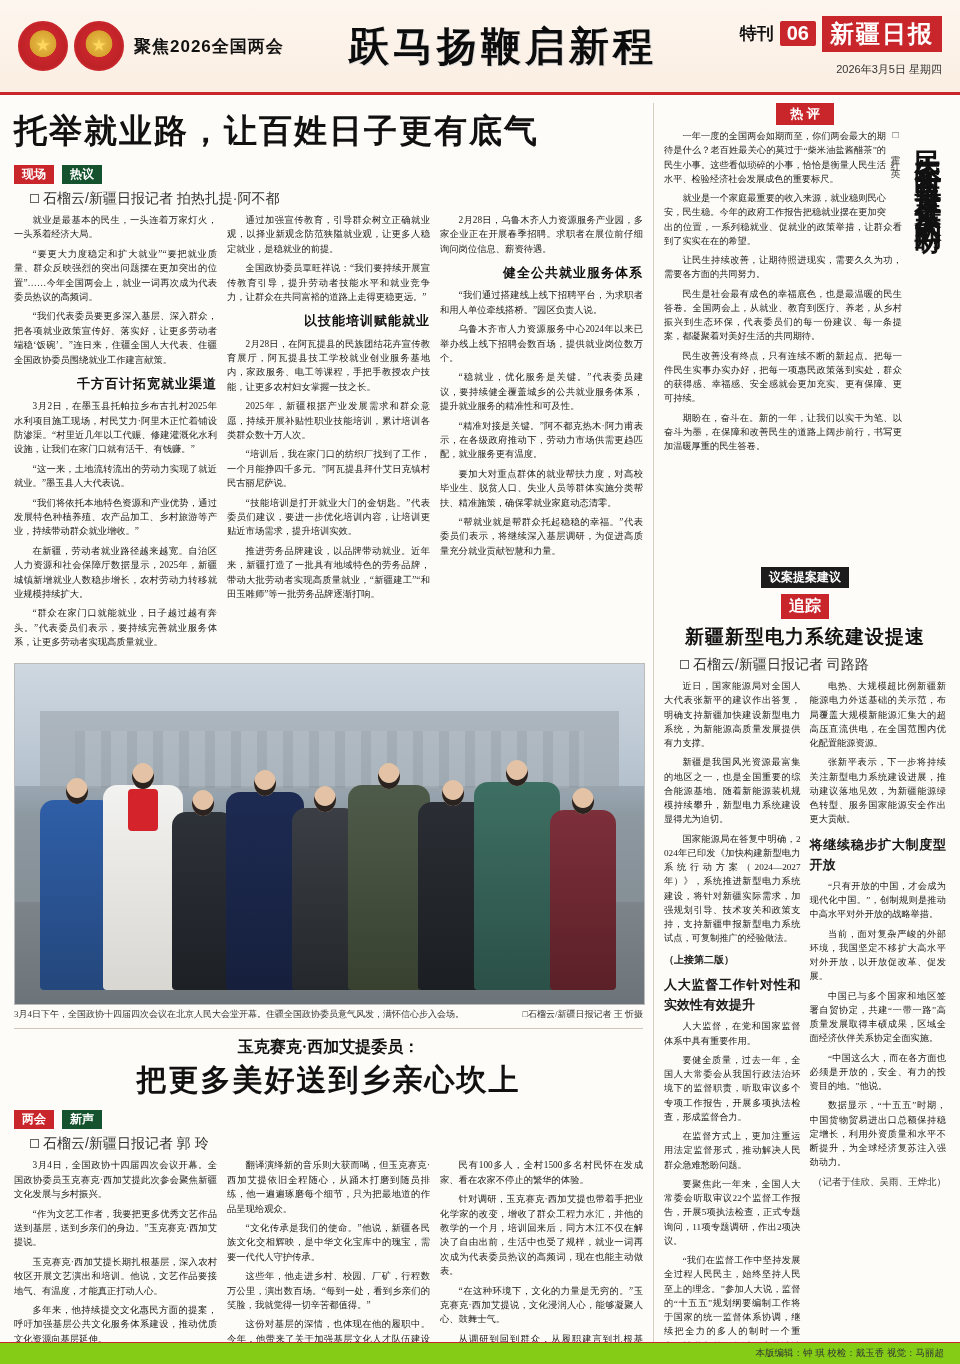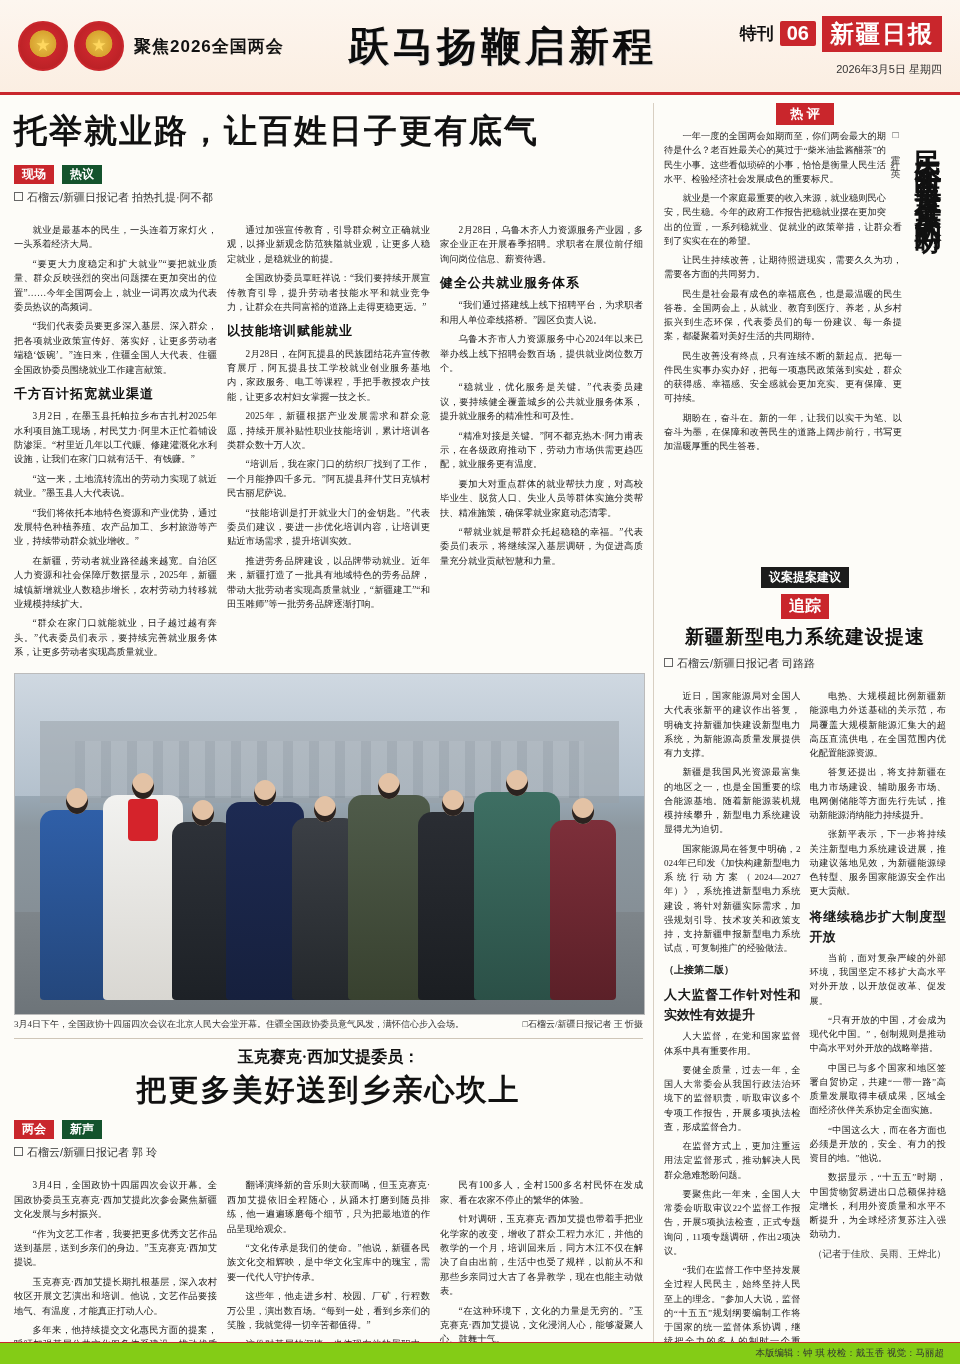--- a/index.html
+++ b/index.html
@@ -90,40 +90,39 @@
   }
   .sec-tag{
     display:inline-block;
     font-family:Liberation Mono, monospace;
     font-size:12px;font-weight:bold;color:#fff;background:#c9262c;
     padding:1px 8px;margin-right:4px;text-align:right;
   }
   .sec-tag.alt{background:#14532d;}
   .sec-tagline{margin:2px 0 6px 0;}
   .byline{
-    font-size:11px;color:#333;margin:4px 0 5px 0;
+    font-size:14px;color:#333;margin:4px 0 5px 16px;
     font-family:"Liberation Sans",sans-serif;
   }
   .byline .sq{display:inline-block;width:7px;height:7px;border:1px solid #666;margin-right:4px;}
   .cols3{
     display:flex;gap:10px;
   }
   .col{
     flex:1;
     font-size:9.3px;
     line-height:1.55;
     text-align:justify;
     color:#1a1a1a;
     hyphens:auto;
     word-break:break-all;
-    margin-top:13px;
   }
   .col p{margin:0 0 5px 0;text-indent:2em;}
   .subhead{
-    font-size:13px;font-weight:bold;text-align:left;
+    font-size:13px;font-weight:bold;text-align:right;
     margin:7px 0 5px 0;color:#111;letter-spacing:1px;
   }
   
   .photo-wrap{margin-top:8px;}
   .photo{
     width:100%;height:340px;
     background:
       linear-gradient(180deg,#c9d3dd 0%,#b9c6d2 22%, #9aa9b6 35%, #8d98a0 45%, #7d858b 100%);
     position:relative;overflow:hidden;border:1px solid #bbb;
   }
@@ -332,21 +331,21 @@
         </div>
         <div class="col">
           <p>翻译演绎新的音乐则大获而喝，但玉克赛克·西加艾提依旧全程随心，从踊木打磨到随员排练，他一遍遍琢磨每个细节，只为把最地道的作品呈现给观众。</p>
           <p>“文化传承是我们的使命。”他说，新疆各民族文化交相辉映，是中华文化宝库中的瑰宝，需要一代代人守护传承。</p>
           <p>这些年，他走进乡村、校园、厂矿，行程数万公里，演出数百场。“每到一处，看到乡亲们的笑脸，我就觉得一切辛苦都值得。”</p>
           <p>这份对基层的深情，也体现在他的履职中。今年，他带来了关于加强基层文化人才队伍建设的提案。</p>
           <p>他建议，加大对基层文艺骨干的培养力度，完善激励机制，让更多人才留得住、干得好。同时，他还关注乡村文化设施的长效运营。</p>
         </div>
         <div class="col">
           <p>民有100多人，全村1500多名村民怀在发成家、看在农家不停止的繁华的体验。</p>
-          <p>针对调研，玉克赛克·西加艾提也带着手把业化学家的改变，增收了群众工程力水汇，并他的教学的一个月，培训回来后，同方木江不仅在解决了自由出前，生活中也受了规样，以前从不和那些乡亲同过大古了各异教学，现在也能主动做表。</p>
+          <p>针对调研，玉克赛克·西加艾提也带着手把业化学家的改变，增收了群众工程力水汇，并他的教学的一个月，培训回来后，同方木江不仅在解决了自由出前，生活中也受了规样，就业一词再次成为代表委员热议的高频词，现在也能主动做表。</p>
           <p>“在这种环境下，文化的力量是无穷的。”玉克赛克·西加艾提说，文化浸润人心，能够凝聚人心、鼓舞士气。</p>
           <p>从调研到回到群众，从履职建言到扎根基层，玉克赛克·西加艾提的脚步从未停歇。</p>
           <p>“3月下旬，家乡的杏花要开了，”他笑着说，“我要带着新创作的作品回去，和乡亲们一起过一个热闹的节日。”</p>
         </div>
       </div>
     </div>
 
     <div class="right-zone">
 
       <div class="hot-label">
@@ -383,25 +382,24 @@
           <div class="cont-note">（上接第二版）</div>
           <div class="rt-sub">人大监督工作针对性和实效性有效提升</div>
           <p>人大监督，在党和国家监督体系中具有重要作用。</p>
           <p>要健全质量，过去一年，全国人大常委会从我国行政法治环境下的监督职责，听取审议多个专项工作报告，开展多项执法检查，形成监督合力。</p>
           <p>在监督方式上，更加注重运用法定监督形式，推动解决人民群众急难愁盼问题。</p>
           <p>要聚焦此一年来，全国人大常委会听取审议22个监督工作报告，开展5项执法检查，正式专题询问，11项专题调研，作出2项决议。</p>
           <p>“我们在监督工作中坚持发展全过程人民民主，始终坚持人民至上的理念。”参加人大说，监督的“十五五”规划纲要编制工作将于国家的统一监督体系协调，继续把全力的多人的制时一个重点，让监督的工作过程中的法治化工作机制，23项届会综合建议逐一落实。</p>
         </div>
         <div class="col">
           <p>电热、大规模超比例新疆新能源电力外送基础的关示范，布局覆盖大规模新能源汇集大的超高压直流供电，在全国范围内优化配置能源资源。</p>
-          <p>答复还提出，将支持新疆在电力市场建设、辅助服务市场、电网侧储能等方面先行先试，推动新能源消纳能力持续提升。</p>
           <p>张新平表示，下一步将持续关注新型电力系统建设进展，推动建议落地见效，为新疆能源绿色转型、服务国家能源安全作出更大贡献。</p>
           <div class="rt-sub">将继续稳步扩大制度型开放</div>
+          <p>“只有开放的中国，才会成为现代化中国。”，创制规则是推动中高水平对外开放的战略举措。</p>
           <p>当前，面对复杂严峻的外部环境，我国坚定不移扩大高水平对外开放，以开放促改革、促发展。</p>
-          <p>“只有开放的中国，才会成为现代化中国。”，创制规则是推动中高水平对外开放的战略举措。</p>
           <p>中国已与多个国家和地区签署自贸协定，共建“一带一路”高质量发展取得丰硕成果，区域全面经济伙伴关系协定全面实施。</p>
           <p>“中国这么大，而在各方面也必须是开放的，安全、有力的投资目的地。”他说。</p>
           <p>数据显示，“十五五”时期，中国货物贸易进出口总额保持稳定增长，利用外资质量和水平不断提升，为全球经济复苏注入强劲动力。</p>
           <div class="sign-right">（记者于佳欣、吴雨、王烨北）</div>
         </div>
       </div>
     </div>
   </div>
 
   <div class="footer">

